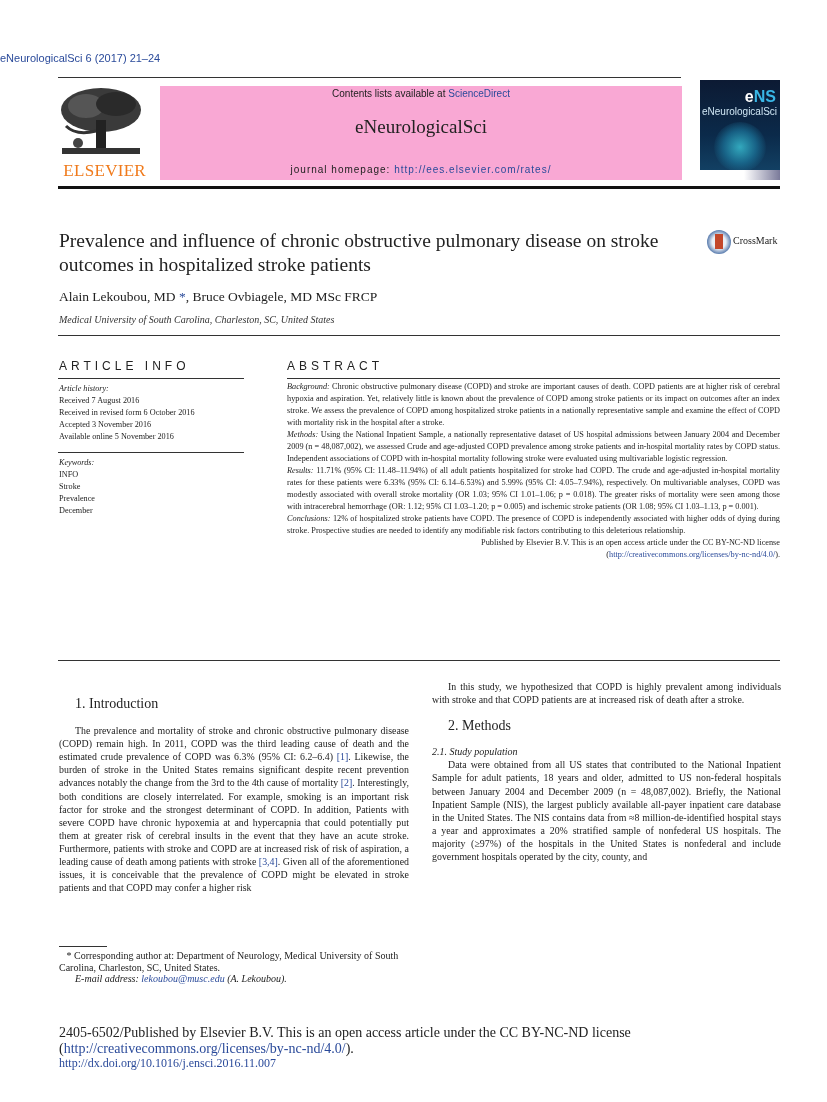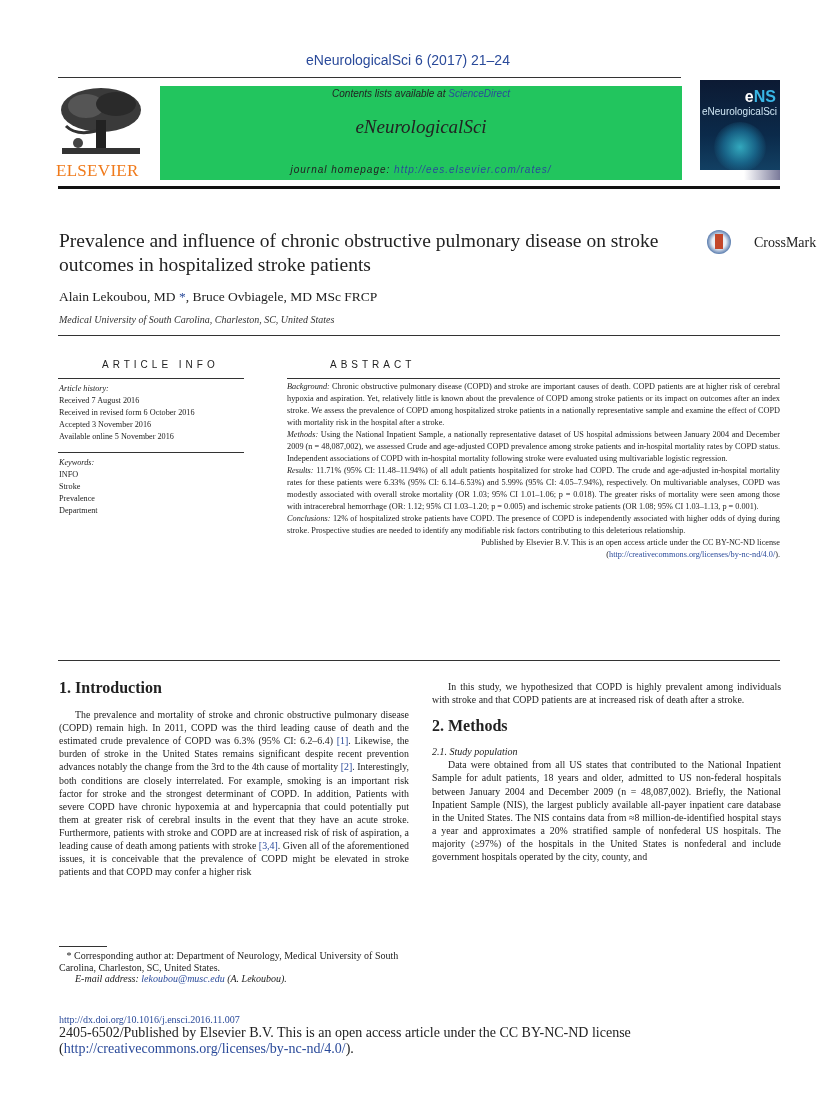--- a/index.html
+++ b/index.html
@@ -2,27 +2,27 @@
 <html><head>
 <meta charset="utf-8">
 <style>
   html, body { margin:0; padding:0; background:#ffffff; }
   body { width:827px; height:1102px; position:relative; overflow:hidden;
          font-family:"Liberation Serif","DejaVu Serif",serif; color:#1a1a1a; }
   a, .link { color:#2a4a9a; text-decoration:none; }
   .abs { position:absolute; }
 
   
-  #journal-ref { top:52px; left:0; width:816px; text-align:center; font-size:14px;
+  #journal-ref { top:52px; left:0; width:816px; text-align:left; font-size:11px;
                  font-family:"Liberation Sans",sans-serif; color:#2a4a9a; }
   #top-rule { top:77px; left:58px; width:623px; height:1px; background:#333; }
   #elsevier-logo { top:86px; left:56px; width:90px; height:95px; }
-  #elsevier-word { position:absolute; bottom:0; left:0; width:90px; text-align:left;
+  #elsevier-word { position:absolute; bottom:0; left:0; width:90px; text-align:right;
                    font-family:"Liberation Serif",serif; color:#f07a1b; font-size:17px; letter-spacing:0.3px; }
-  #header-box { top:86px; left:160px; width:522px; height:94px; background:#22c55e;font-style:italic; }
+  #header-box { top:86px; left:160px; width:522px; height:94px; background:#f9a8d4; }
   #contents-line { position:absolute; top:2px; width:100%; text-align:center; font-size:10px;
                    font-family:"Liberation Sans",sans-serif; color:#222; }
   #journal-name { position:absolute; top:30px; width:100%; text-align:center; font-size:19px; color:#222; }
   #homepage-line { position:absolute; top:78px; width:100%; text-align:center; font-size:10px;
                    letter-spacing:1px; font-family:"Liberation Sans",sans-serif; color:#222; }
   #cover { top:80px; left:700px; width:80px; height:100px; background:linear-gradient(180deg,#0c1a33 0%,#0b2a4a 55%,#14466a 100%);
            overflow:hidden; }
   #cover .ens { position:absolute; top:8px; right:4px; color:#fff; font-family:"Liberation Sans",sans-serif; font-weight:bold; font-size:16px; }
   #cover .ens b { color:#39b7e6; }
   #cover .sub { position:absolute; top:26px; left:2px; color:#cfe6f4; font-family:"Liberation Sans",sans-serif; font-size:10px; white-space:nowrap; }
@@ -30,60 +30,60 @@
                  background:radial-gradient(circle,#3cc6d8 0%,#1a6e93 45%,rgba(11,42,74,0) 75%); opacity:0.8; }
   #cover .foot { position:absolute; bottom:0; left:0; width:100%; height:10px; background:linear-gradient(90deg,#fff 55%,#7a7a9a 100%); }
   #thick-rule { top:186px; left:58px; width:722px; height:3px; background:#111; }
 
   
   #title { top:229px; left:59px; width:600px; font-size:19.5px; line-height:24px; color:#222; }
   #crossmark { top:230px; left:707px; width:80px; height:30px; }
   #crossmark .circ { position:absolute; left:0; top:0; width:24px; height:24px; border-radius:50%;
                      background:radial-gradient(circle,#e9eef5 40%,#5d7fb0 70%,#2f4e86 100%); }
   #crossmark .rib { position:absolute; left:8px; top:4px; width:8px; height:15px; background:#c3472a; }
-  #crossmark .txt { position:absolute; left:47px; top:5px; font-size:14px; color:#222; }
+  #crossmark .txt { position:absolute; left:26px; top:5px; font-size:10px; color:#222; }
   #authors { top:289px; left:59px; font-size:13.5px; color:#222; }
   #authors .star { color:#2a4a9a; }
   #affil { top:314px; left:59px; font-size:10px; font-style:italic; color:#333; }
   #rule-1 { top:335px; left:58px; width:722px; height:1px; background:#333; }
 
   
-  .sec-label { font-family:"Liberation Sans",sans-serif; font-size:10px; letter-spacing:4px; color:#222;margin-left:43px; }
+  .sec-label { font-family:"Liberation Sans",sans-serif; font-size:12px; letter-spacing:4px; color:#222; }
   #info-label { top:359px; left:59px; }
   #abs-label { top:359px; left:287px; }
   #info-rule-1 { top:378px; left:58px; width:186px; height:1px; background:#333; }
   #abs-rule { top:378px; left:287px; width:493px; height:1px; background:#333; }
   #history { top:383px; left:59px; font-size:8.2px; line-height:12px; color:#222; }
   #history .h { font-style:italic; }
   #info-rule-2 { top:452px; left:58px; width:186px; height:1px; background:#333; }
   #keywords { top:457px; left:59px; font-size:8.2px; line-height:12px; color:#222; }
   #keywords .h { font-style:italic; }
 
   
   #abstract { top:381px; left:287px; width:493px; font-size:8.25px; line-height:12px; color:#222; text-align:justify; }
   #abstract p { margin:0; }
   #abstract .lbl { font-style:italic; }
   #abstract .pub { text-align:right; }
   #rule-2 { top:660px; left:58px; width:722px; height:1px; background:#333; }
 
   
   .col { font-size:9.9px; line-height:13.1px; color:#222; text-align:justify; }
   .col p { margin:0; text-indent:16px; }
-  .col h3 { margin:0; font-size:16px; font-weight:bold; }
+  .col h3 { margin:16px; font-size:14px; font-weight:normal; }
   .col h4 { margin:0; font-size:10px; font-weight:normal; font-style:italic; }
   #col-left { top:681px; left:59px; width:350px; }
   #col-left h3 { margin-bottom:14px; }
   #col-right { top:680px; left:432px; width:349px; }
   #col-right p.noindent { text-indent:0; }
   #fn-rule { top:946px; left:59px; width:48px; height:1px; background:#333; }
   #footnote { top:950px; left:59px; width:350px; font-size:10px; line-height:11.5px; color:#222; }
   #footnote .em { font-style:italic; padding-left:16px; }
 
   
-  #doi { top:1014px; left:59px; font-size:10px; }
+  #doi { top:1056px; left:59px; font-size:12px; }
   #license-line { top:1025px; left:59px; font-size:14px; color:#222; }
 </style>
 </head>
 <body>
 
 <div id="journal-ref" class="abs link">eNeurologicalSci 6 (2017) 21–24</div>
 <div id="top-rule" class="abs"></div>
 
 <div id="elsevier-logo" class="abs">
   <svg width="90" height="72" viewBox="0 0 90 72">
@@ -133,21 +133,21 @@
   <div>Received in revised form 6 October 2016</div>
   <div>Accepted 3 November 2016</div>
   <div>Available online 5 November 2016</div>
 </div>
 <div id="info-rule-2" class="abs"></div>
 <div id="keywords" class="abs">
   <div class="h">Keywords:</div>
   <div>INFO</div>
   <div>Stroke</div>
   <div>Prevalence</div>
-  <div>Department</div>
+  <div>December</div>
 </div>
 
 <div id="abstract" class="abs">
   <p><span class="lbl">Background:</span><span> Chronic obstructive pulmonary disease (COPD) and stroke are important causes of death. COPD patients are at higher risk of cerebral hypoxia and aspiration. Yet, relatively little is known about the prevalence of COPD among stroke patients or its impact on outcomes after an index stroke. We assess the prevalence of COPD among hospitalized stroke patients in a nationally representative sample and examine the effect of COPD with mortality risk in the hospital after a stroke.</span></p>
   <p><span class="lbl">Methods:</span><span> Using the National Inpatient Sample, a nationally representative dataset of US hospital admissions between January 2004 and December 2009 (n = 48,087,002), we assessed Crude and age-adjusted COPD prevalence among stroke patients and in-hospital mortality rates by COPD status. Independent associations of COPD with in-hospital mortality following stroke were evaluated using multivariable logistic regression.</span></p>
   <p><span class="lbl">Results:</span><span> 11.71% (95% CI: 11.48–11.94%) of all adult patients hospitalized for stroke had COPD. The crude and age-adjusted in-hospital mortality rates for these patients were 6.33% (95% CI: 6.14–6.53%) and 5.99% (95% CI: 4.05–7.94%), respectively. On multivariable analyses, COPD was modestly associated with overall stroke mortality (OR 1.03; 95% CI 1.01–1.06; p = 0.018). The greater risks of mortality were seen among those with intracerebral hemorrhage (OR: 1.12; 95% CI 1.03–1.20; p = 0.005) and ischemic stroke patients (OR 1.08; 95% CI 1.03–1.13, p = 0.001).</span></p>
   <p><span class="lbl">Conclusions:</span><span> 12% of hospitalized stroke patients have COPD. The presence of COPD is independently associated with higher odds of dying during stroke. Prospective studies are needed to identify any modifiable risk factors contributing to this deleterious relationship.</span></p>
   <p class="pub">Published by Elsevier B.V. This is an open access article under the CC BY-NC-ND license</p>
   <p class="pub"><span>(</span><span class="link">http://creativecommons.org/licenses/by-nc-nd/4.0/</span><span>).</span></p>
 </div>

